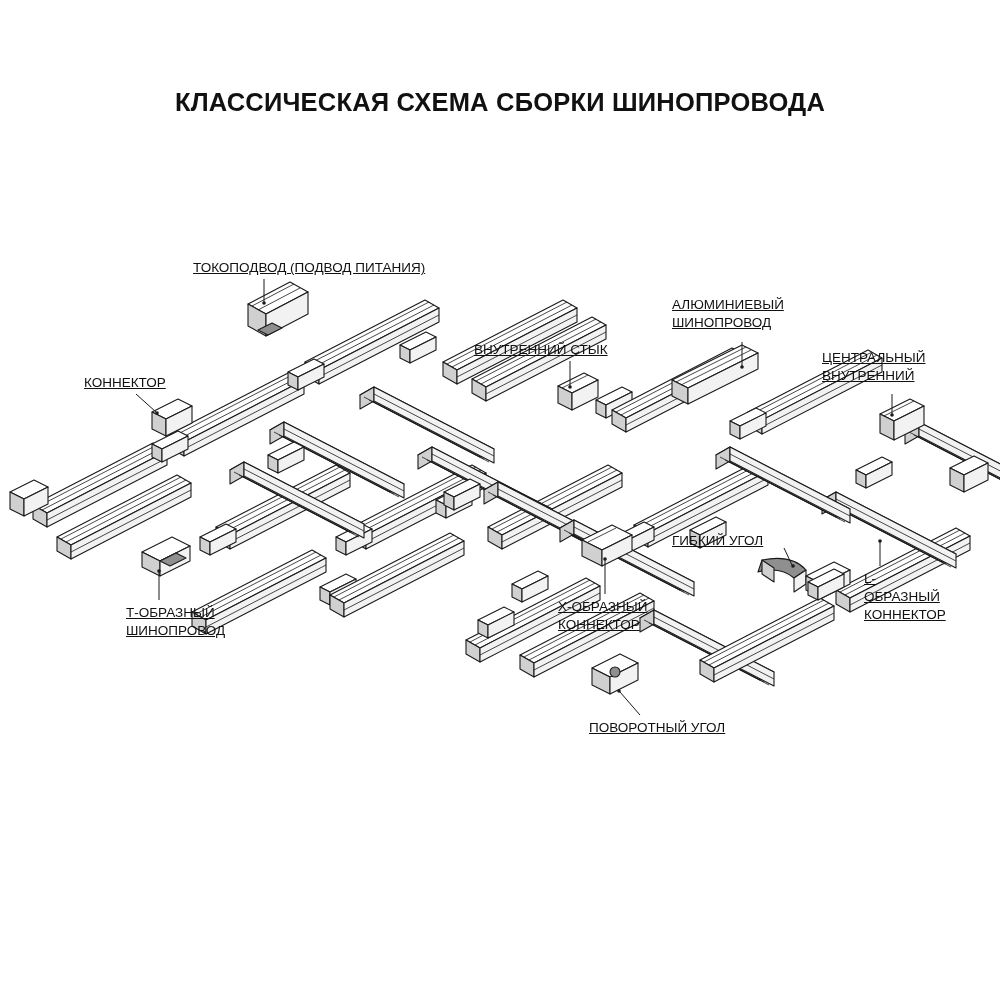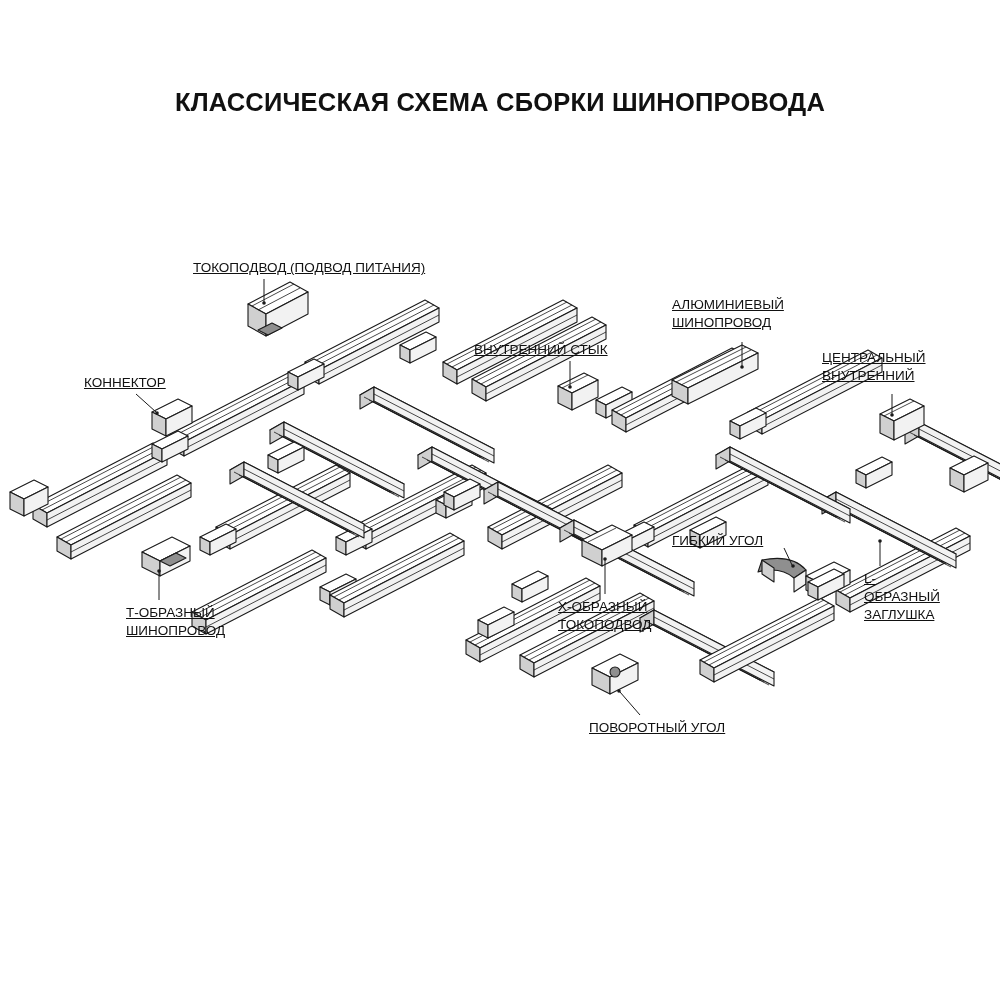--- a/index.html
+++ b/index.html
@@ -296,22 +296,22 @@
   <div class="label left" style="left:672px; top:296px;">АЛЮМИНИЕВЫЙ
 ШИНОПРОВОД</div>
 
   <div class="label left" style="left:822px; top:349px;">ЦЕНТРАЛЬНЫЙ
 ВНУТРЕННИЙ</div>
 
   <div class="label left" style="left:126px; top:604px;">Т-ОБРАЗНЫЙ
 ШИНОПРОВОД</div>
 
   <div class="label left" style="left:558px; top:598px;">Х-ОБРАЗНЫЙ
-ТОКОПОДВОД</div>
+КОННЕКТОР</div>
 
   <div class="label left" style="left:672px; top:532px;">ГИБКИЙ УГОЛ</div>
 
   <div class="label left" style="left:864px; top:570px;">L-ОБРАЗНЫЙ
-ЗАГЛУШКА</div>
+КОННЕКТОР</div>
 
   <div class="label left" style="left:589px; top:719px;">ПОВОРОТНЫЙ УГОЛ</div>
 
 </div>
 
 </body></html>

